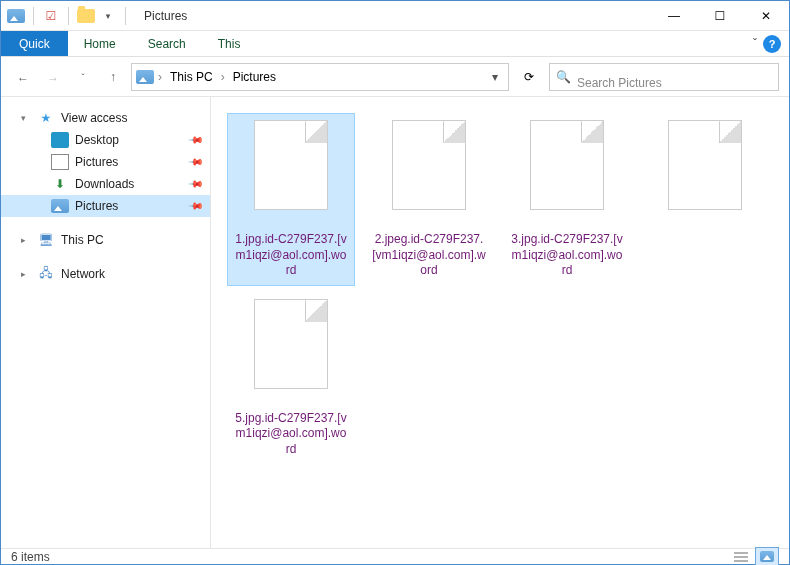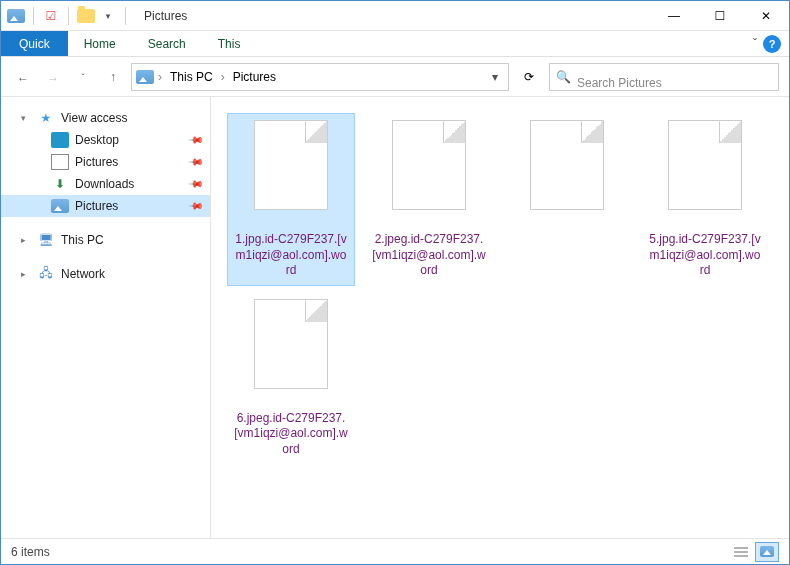--- a/index.html
+++ b/index.html
@@ -37,21 +37,21 @@
 .tree-item .pin { margin-left: auto; color: #888; font-size: 10px; transform: rotate(45deg); }
 .tree-sub { padding-left: 50px; }
 .spacer { height: 12px; }
 .content { flex: 1; padding: 16px; display: flex; flex-wrap: wrap; align-content: flex-start; gap: 6px 10px; overflow-y: auto; }
 .file { width: 128px; display: flex; flex-direction: column; align-items: center; padding: 6px; border: 1px solid transparent; cursor: pointer; }
 .file.sel { background: #cce8ff; border-color: #99d1ff; }
 .file-icon { width: 74px; height: 90px; position: relative; background: #fff; border: 1px solid #ccc; }
 .file-icon .fold { position: absolute; top: 0; right: 0; width: 22px; height: 22px; background: linear-gradient(135deg, transparent 0 50%, #ddd 50% 100%); }
 .file-icon .corner { position: absolute; top: 0; right: 0; width: 22px; height: 22px; background: #fff; border-left: 1px solid #ccc; border-bottom: 1px solid #ccc; clip-path: polygon(0 0, 0 100%, 100% 100%); }
 .file-label { margin-top: 22px; text-align: center; word-break: break-all; line-height: 1.3; color: #701a75; font-size: 12px; }
-.statusbar { height: 26px; border-top: 1px solid #e5e5e5; display: flex; align-items: center; padding: 0 10px; color: #444; }
+.statusbar { height: 16px; border-top: 1px solid #e5e5e5; display: flex; align-items: center; padding: 0 10px; color: #444; }
 .sb-right { margin-left: auto; display: flex; gap: 2px; }
 .viewbtn { width: 24px; height: 20px; border: 1px solid transparent; display: flex; align-items: center; justify-content: center; cursor: pointer; }
 .viewbtn.active { border-color: #6aa8e0; background: #d6eaff; }
 
 .pic-ico { background: linear-gradient(#7db7e8,#5a9dd6); border-radius: 2px; position: relative; width: 18px; height: 14px; }
 .pic-ico::after { content:""; position:absolute; bottom:2px; left:3px; width:0;height:0;border-left:4px solid transparent;border-right:4px solid transparent;border-bottom:5px solid #fff; }
 .folder-ico { width: 18px; height: 14px; background: #ffd86b; border-radius: 2px; position: relative; }
 .folder-ico::before { content:""; position:absolute; top:-3px; left:1px; width:7px; height:4px; background:#ffd86b; border-radius:1px 1px 0 0; }
 </style>
 </head>
@@ -170,34 +170,34 @@
             <div class="corner"></div>
             <div class="fold"></div>
           </div>
         <div class="file-label">2.jpeg.id-C279F237.[vm1iqzi@aol.com].word</div>
       </div>
       <div class="file">
         <div class="file-icon">
             <div class="corner"></div>
             <div class="fold"></div>
           </div>
+        <div class="file-label">3.jpg.id-C279F237.[vm1iqzi@aol.com].word</div>
+      </div>
+      <div class="file">
+        <div class="file-icon">
+            <div class="corner"></div>
+            <div class="fold"></div>
+          </div>
       </div>
       <div class="file">
         <div class="file-icon">
             <div class="corner"></div>
             <div class="fold"></div>
           </div>
         <div class="file-label">5.jpg.id-C279F237.[vm1iqzi@aol.com].word</div>
-      </div>
-      <div class="file">
-        <div class="file-icon">
-            <div class="corner"></div>
-            <div class="fold"></div>
-          </div>
-        <div class="file-label">6.jpeg.id-C279F237.[vm1iqzi@aol.com].word</div>
       </div>
     </div>
   </div>
 
   <div class="statusbar">
     <span>6 items</span>
     <div class="sb-right">
       <div class="viewbtn">
         <svg width="14" height="12">
             <line x1="0" y1="2" x2="14" y2="2" stroke="#666"></line>

